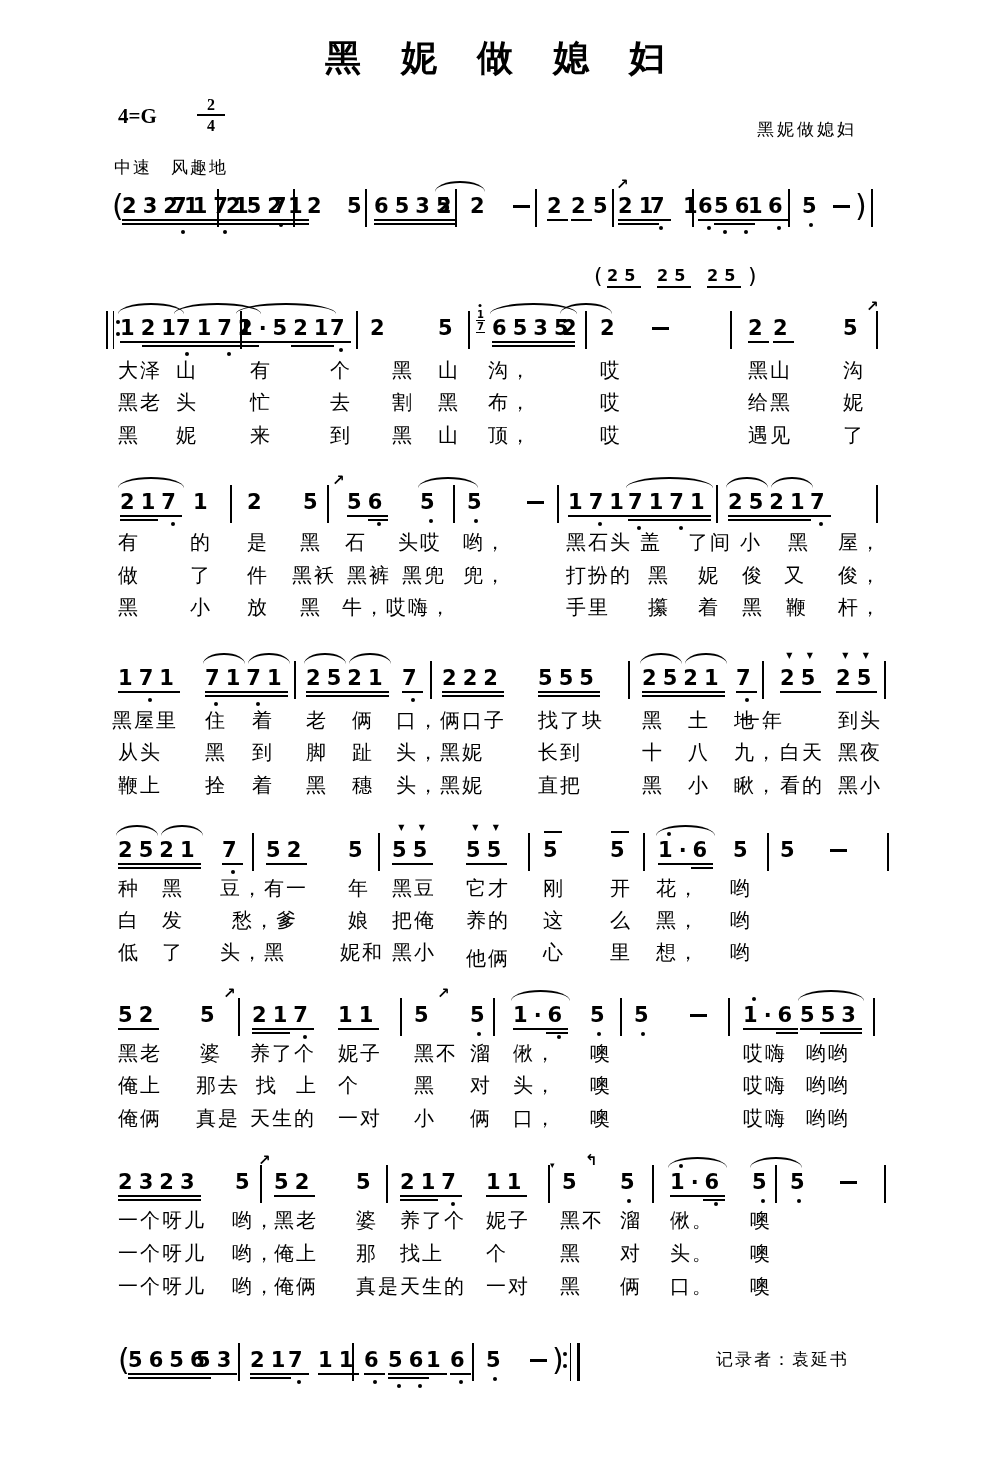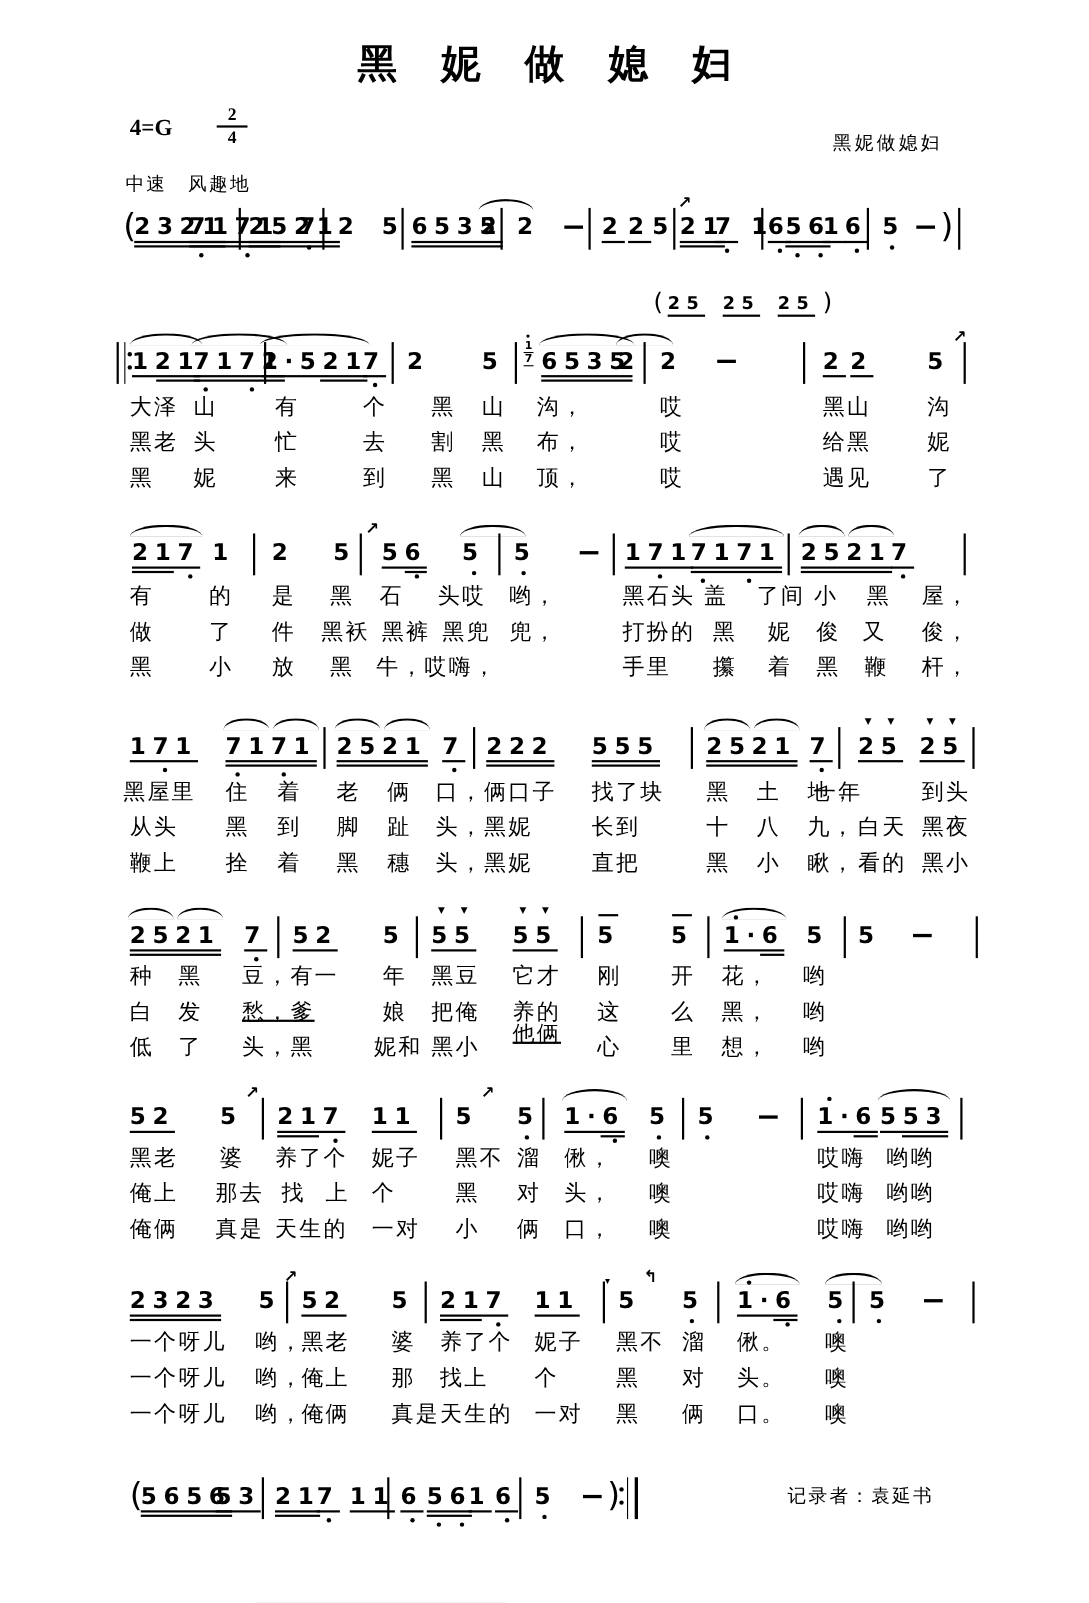--- a/index.html
+++ b/index.html
@@ -321,34 +321,34 @@
         <div class="lyr" style="left: 220px; top: 38px;">豆，有一</div>
         <div class="lyr" style="left: 348px; top: 38px;">年</div>
         <div class="lyr" style="left: 392px; top: 38px;">黑豆</div>
         <div class="lyr" style="left: 466px; top: 38px;">它才</div>
         <div class="lyr" style="left: 543px; top: 38px;">刚</div>
         <div class="lyr" style="left: 610px; top: 38px;">开</div>
         <div class="lyr" style="left: 656px; top: 38px;">花，</div>
         <div class="lyr" style="left: 730px; top: 38px;">哟</div>
         <div class="lyr" style="left: 118px; top: 70px;">白</div>
         <div class="lyr" style="left: 162px; top: 70px;">发</div>
-        <div class="lyr" style="left: 220px; top: 70px; text-decoration: underline;">愁，爹</div>
+        <div class="lyr" style="left: 232px; top: 70px;">愁，爹</div>
         <div class="lyr" style="left: 348px; top: 70px;">娘</div>
         <div class="lyr" style="left: 392px; top: 70px;">把俺</div>
         <div class="lyr" style="left: 466px; top: 70px;">养的</div>
         <div class="lyr" style="left: 543px; top: 70px;">这</div>
         <div class="lyr" style="left: 610px; top: 70px;">么</div>
         <div class="lyr" style="left: 656px; top: 70px;">黑，</div>
         <div class="lyr" style="left: 730px; top: 70px;">哟</div>
         <div class="lyr" style="left: 118px; top: 102px;">低</div>
         <div class="lyr" style="left: 162px; top: 102px;">了</div>
         <div class="lyr" style="left: 220px; top: 102px;">头，黑</div>
         <div class="lyr" style="left: 340px; top: 102px;">妮和</div>
         <div class="lyr" style="left: 392px; top: 102px;">黑小</div>
-        <div class="lyr" style="left: 466px; top: 90px; text-decoration: underline;">他俩</div>
+        <div class="lyr" style="left: 466px; top: 108px;">他俩</div>
         <div class="lyr" style="left: 543px; top: 102px;">心</div>
         <div class="lyr" style="left: 610px; top: 102px;">里</div>
         <div class="lyr" style="left: 656px; top: 102px;">想，</div>
         <div class="lyr" style="left: 730px; top: 102px;">哟</div>
       </div>
       <div class="system" style="top: 1005px;">
         <div class="tok u1" style="left: 118px;"><span class="dg">5</span><span class="dg">2</span><div class="ul l1"></div></div>
         <div class="tok u0" style="left: 200px;"><span class="dg">5</span><div class="orn">↗</div></div>
         <div class="bl" style="left: 238px;"></div>
         <div class="tok u1" style="left: 252px;"><span class="dg">2</span><span class="dg">1</span><span class="dg">7<div class="dotb"></div></span><div class="ul l1"></div><div class="ul l2" style="left: 0%; right: 38%;"></div></div>

